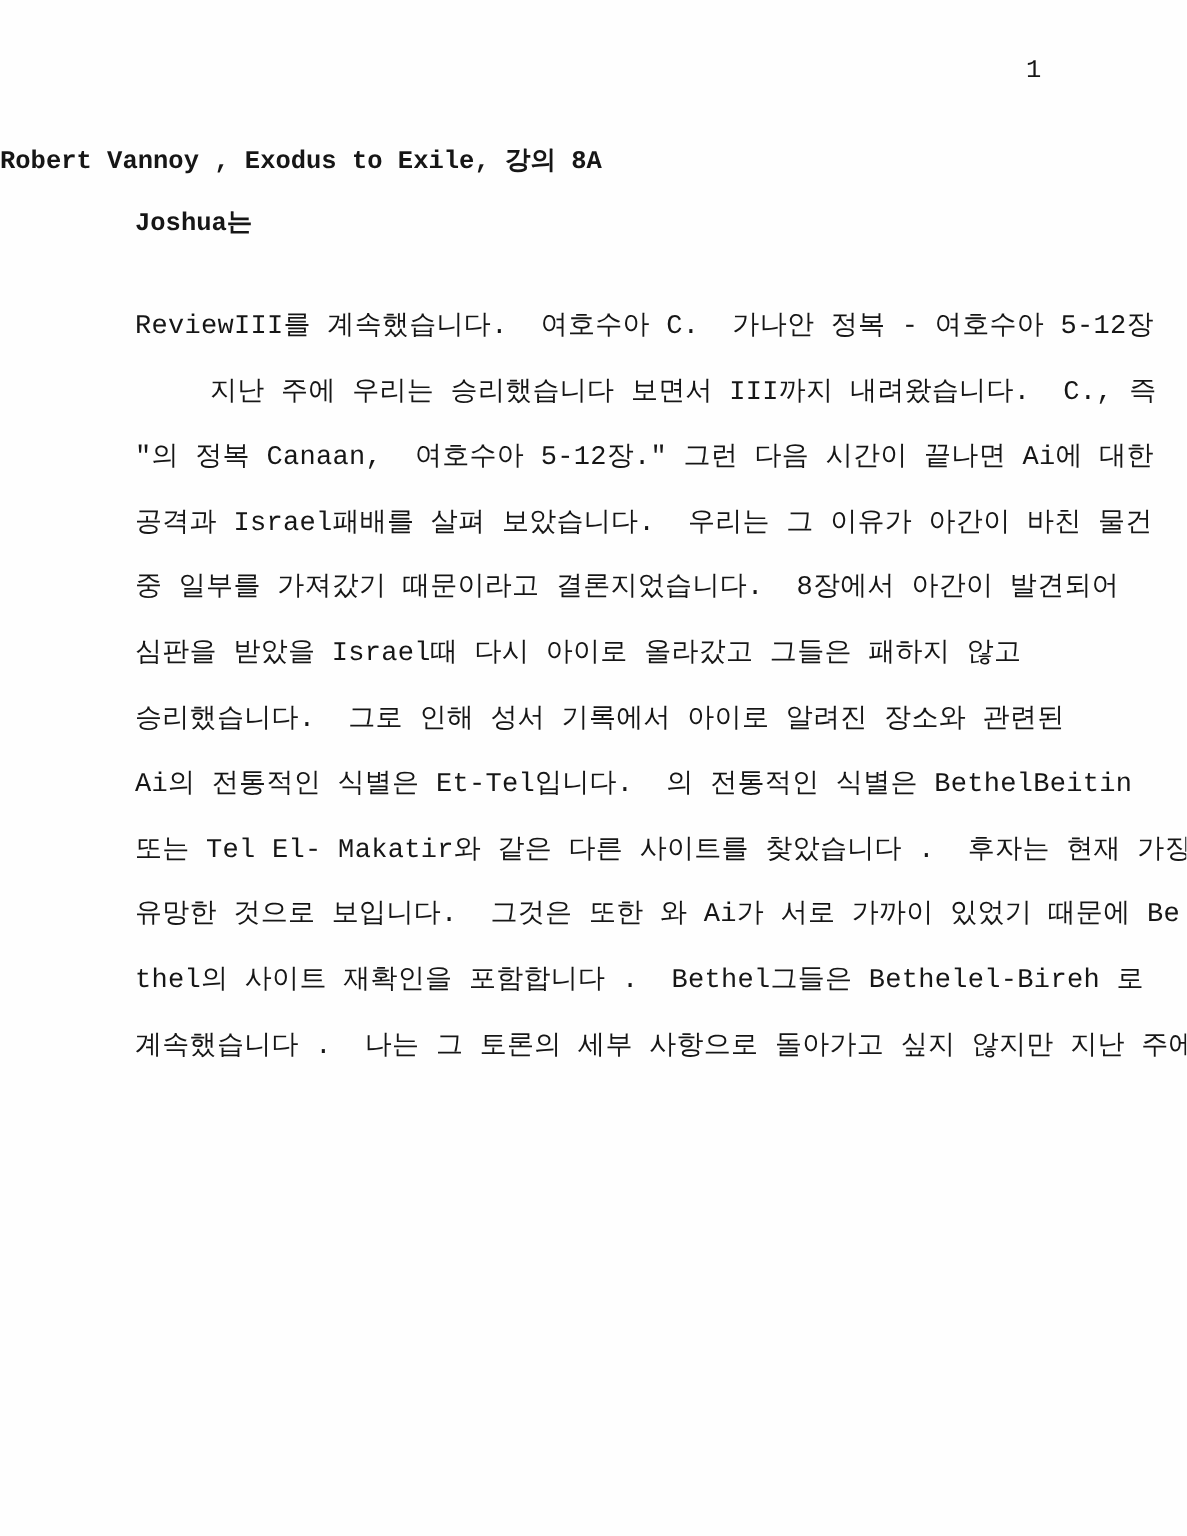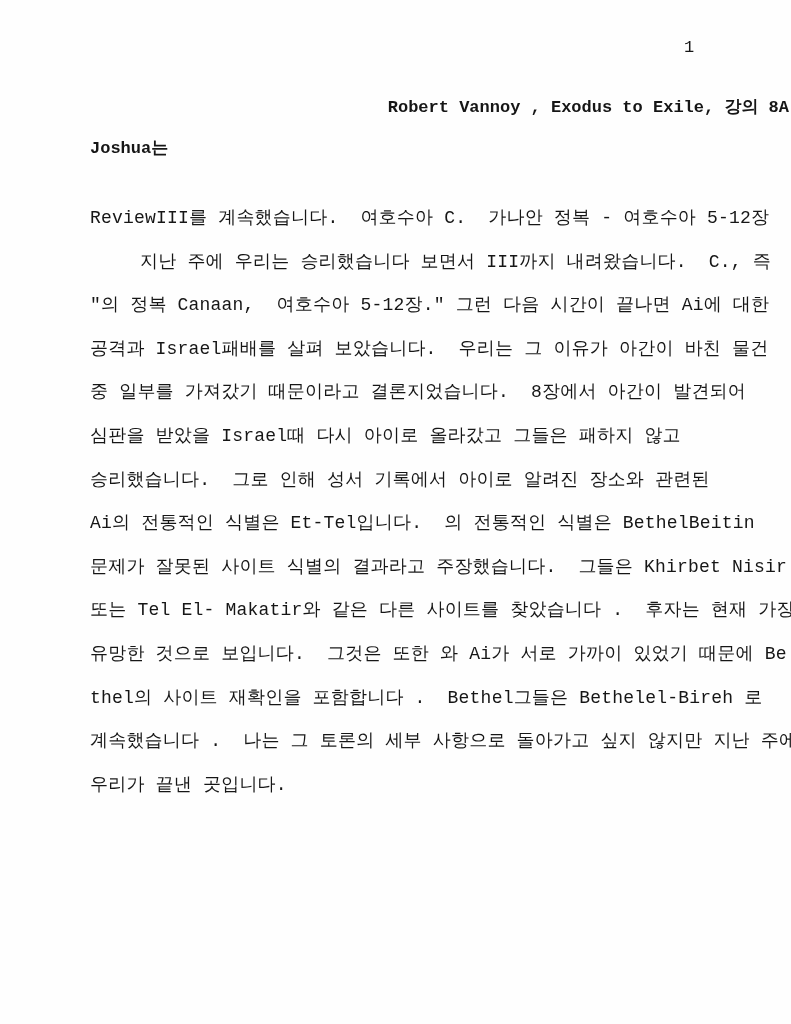--- a/index.html
+++ b/index.html
@@ -22,21 +22,21 @@
     top: 38px;
     left: 684px;
     font-size: 17px;
     letter-spacing: 0;
   }
   .doc-title {
     position: absolute;
     top: 95px;
     left: 0;
     width: 789px;
-    text-align: right;
+    text-align: left;
     font-size: 17px;
     font-weight: bold;
     white-space: pre;
   }
   .speaker-line {
     position: absolute;
     top: 136px;
     left: 90px;
     font-size: 17px;
     white-space: pre;
@@ -71,20 +71,18 @@
 
   <div class="body-lines">
       <div class="line">ReviewIII를 계속했습니다.  여호수아 C.  가나안 정복 - 여호수아 5-12장</div>
       <div class="line indent">지난 주에 우리는 승리했습니다 보면서 III까지 내려왔습니다.  C., 즉</div>
       <div class="line">″의 정복 Canaan,  여호수아 5-12장.″ 그런 다음 시간이 끝나면 Ai에 대한</div>
       <div class="line">공격과 Israel패배를 살펴 보았습니다.  우리는 그 이유가 아간이 바친 물건</div>
       <div class="line">중 일부를 가져갔기 때문이라고 결론지었습니다.  8장에서 아간이 발견되어</div>
       <div class="line">심판을 받았을 Israel때 다시 아이로 올라갔고 그들은 패하지 않고</div>
       <div class="line">승리했습니다.  그로 인해 성서 기록에서 아이로 알려진 장소와 관련된</div>
       <div class="line">Ai의 전통적인 식별은 Et-Tel입니다.  의 전통적인 식별은 BethelBeitin</div>
-      <div class="line">문제가 잘못된 사이트 식별의 결과라고 주장했습니다.  그들은 Khirbet Nisir</div>
       <div class="line">또는 Tel El- Makatir와 같은 다른 사이트를 찾았습니다 .  후자는 현재 가장</div>
       <div class="line">유망한 것으로 보입니다.  그것은 또한 와 Ai가 서로 가까이 있었기 때문에 Be</div>
       <div class="line">thel의 사이트 재확인을 포함합니다 .  Bethel그들은 Bethelel-Bireh 로</div>
       <div class="line">계속했습니다 .  나는 그 토론의 세부 사항으로 돌아가고 싶지 않지만 지난 주에</div>
-      <div class="line">우리가 끝낸 곳입니다.</div>
     </div>
 </div>
 
 </body></html>

